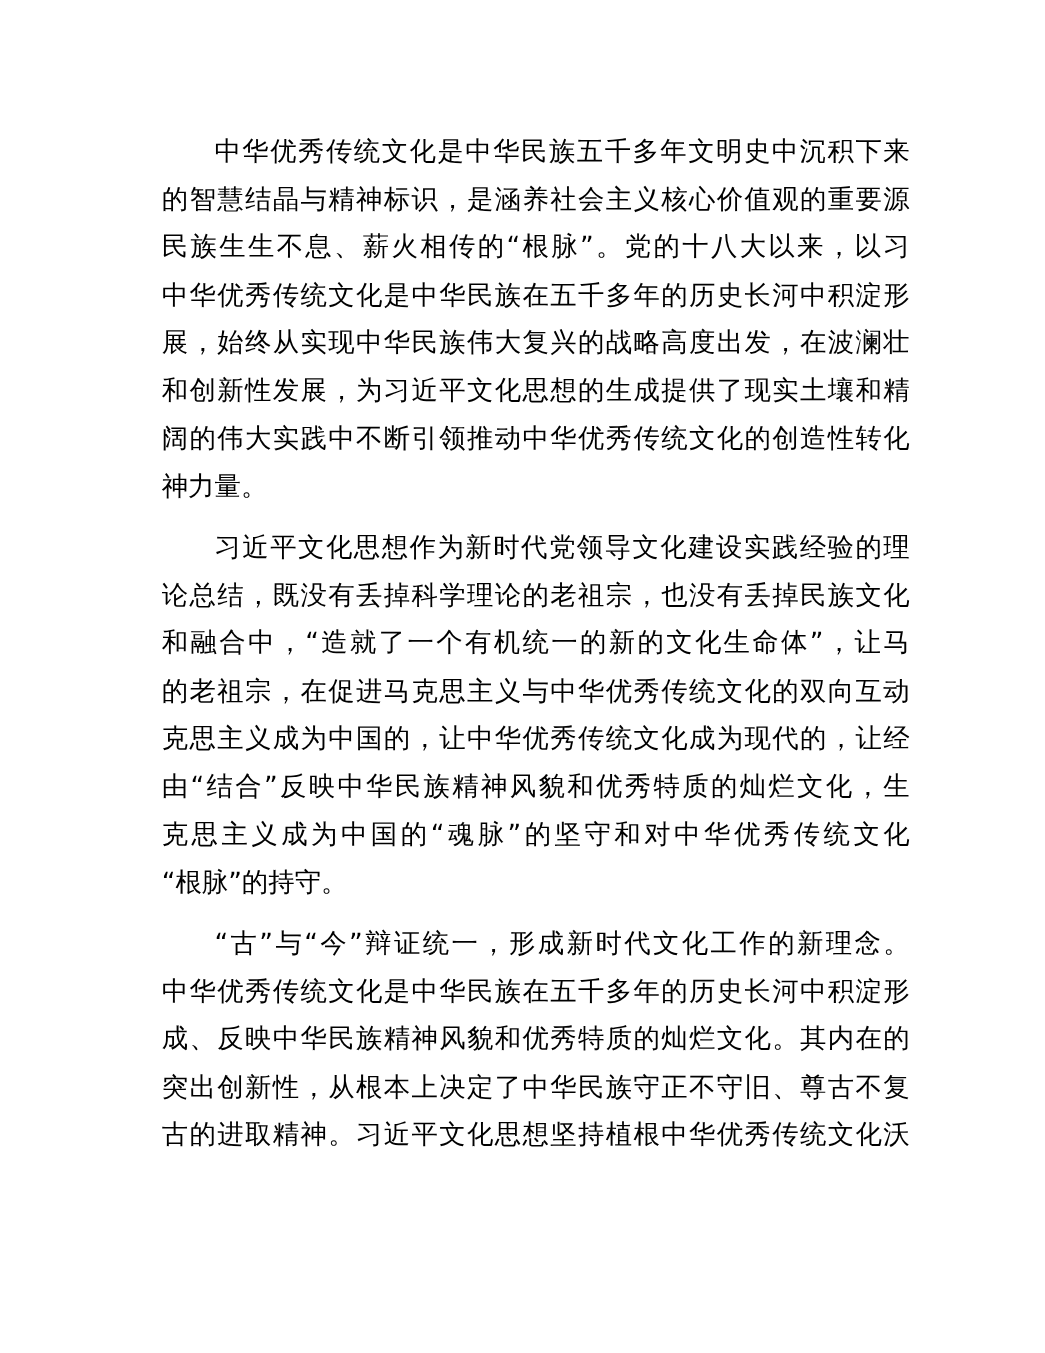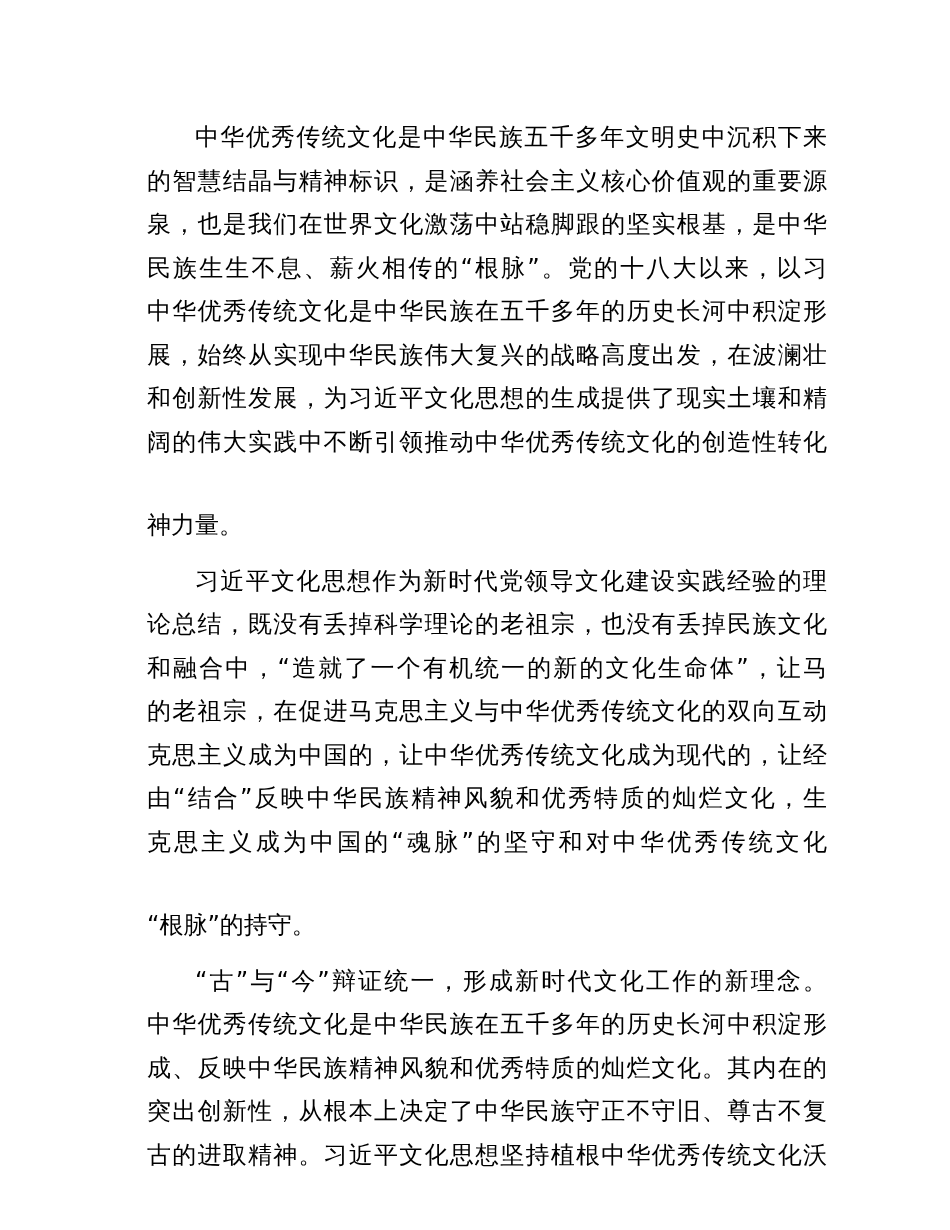--- a/index.html
+++ b/index.html
@@ -40,34 +40,32 @@
     -moz-text-align-last: justify;
     word-break: break-all;
     font-weight: 400;
   }
   .line.first {
     text-indent: 2em;
   }
   .line.last {
     text-align: right;
     text-align-last: left;
-    margin-top: 40px;
     -moz-text-align-last: left;
   }
 </style>
 </head>
 <body>
 
 <div class="page">
   <div class="content">
 
     <div class="para">
       <div class="line first">中华优秀传统文化是中华民族五千多年文明史中沉积下来</div>
       <div class="line">的智慧结晶与精神标识，是涵养社会主义核心价值观的重要源</div>
-      <div class="line">泉，也是我们在世界文化激荡中站稳脚跟的坚实根基，是中华</div>
       <div class="line">民族生生不息、薪火相传的“根脉”。党的十八大以来，以习</div>
       <div class="line">中华优秀传统文化是中华民族在五千多年的历史长河中积淀形</div>
       <div class="line">展，始终从实现中华民族伟大复兴的战略高度出发，在波澜壮</div>
       <div class="line">和创新性发展，为习近平文化思想的生成提供了现实土壤和精</div>
       <div class="line">阔的伟大实践中不断引领推动中华优秀传统文化的创造性转化</div>
       <div class="line last">神力量。</div>
     </div>
 
     <div class="para">
       <div class="line first">习近平文化思想作为新时代党领导文化建设实践经验的理</div>

